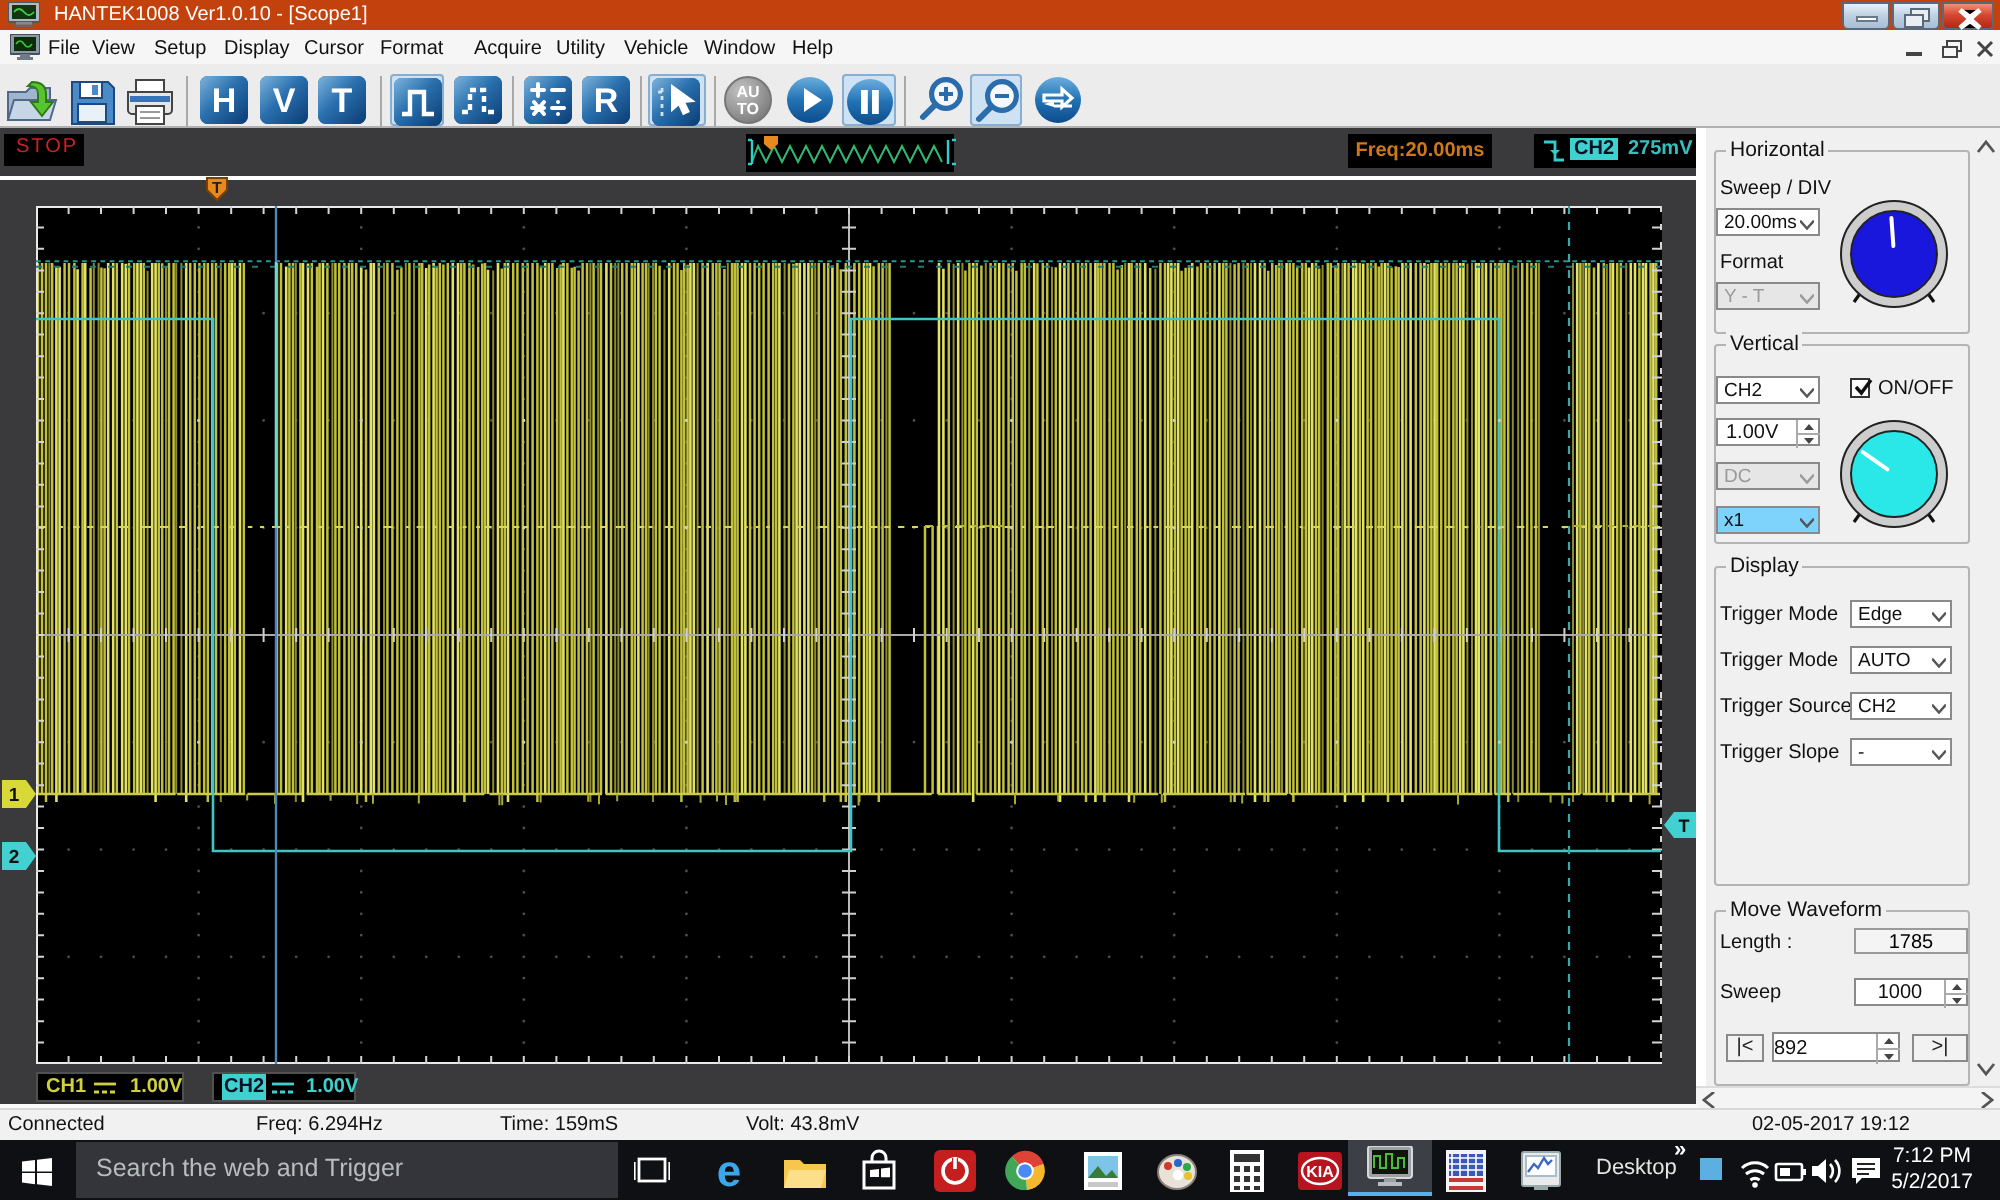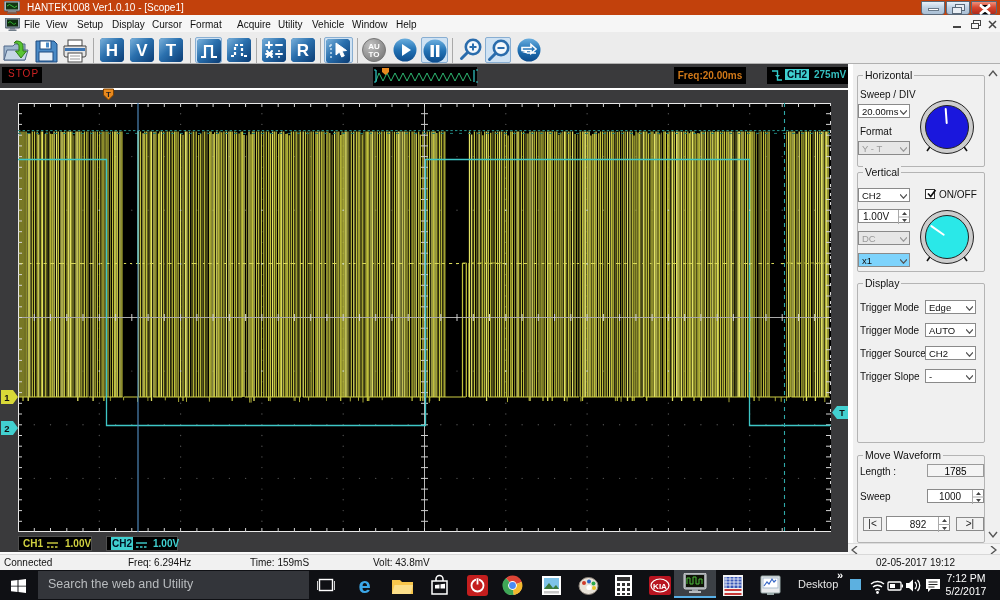--- a/index.html
+++ b/index.html
@@ -323,21 +323,21 @@
 <div class="abs" style="left:857px;top:455px;width:128px;height:88px;border:1px solid #b4b4b4;border-radius:2px"></div>
 <div class="abs" style="left:863px;top:449px;white-space:nowrap;background:#f0f0f0;padding:0 2px;font-size:10.5px;color:#111">Move Waveform</div>
 <div class="abs lbl" style="left:860px;top:466px">Length :</div>
 <div class="abs" style="left:927px;top:464px;width:57px;height:13px;background:#f4f4f4;border:1px solid #9a9a9a;font-size:10px;line-height:13px;text-align:center">1785</div>
 <div class="abs lbl" style="left:860px;top:491px">Sweep</div>
 <div class="abs" style="left:927px;top:489px;width:57px;height:14px;background:#fff;border:1px solid #8a8a8a;color:#111;font-size:10px;line-height:14px;text-align:center;padding-right:11px">1000<div class="abs" style="right:0;top:0;width:11px;height:14px;border-left:1px solid #aaa"><svg width="11" height="14" viewBox="0 0 11 14">
         <path d="M5.5 2l2.5 3h-5zM5.5 12l-2.5-3h5z" fill="#444"></path>
         <path d="M0 7.0h11" stroke="#aaa"></path>
       </svg></div></div>
 <div class="abs btn2" style="left:863px;top:517px;width:19px;height:14px">|&lt;</div>
-<div class="abs" style="left:886px;top:516px;width:64px;height:15px;background:#fff;border:1px solid #8a8a8a;color:#111;font-size:10px;line-height:15px;text-align:center;padding-right:0">892<div class="abs" style="right:0;top:0;width:11px;height:15px;border-left:1px solid #aaa"><svg width="11" height="15" viewBox="0 0 11 15">
+<div class="abs" style="left:886px;top:516px;width:64px;height:15px;background:#fff;border:1px solid #8a8a8a;color:#111;font-size:10px;line-height:15px;text-align:left;padding-right:0">892<div class="abs" style="right:0;top:0;width:11px;height:15px;border-left:1px solid #aaa"><svg width="11" height="15" viewBox="0 0 11 15">
         <path d="M5.5 2l2.5 3h-5zM5.5 13l-2.5-3h5z" fill="#444"></path>
         <path d="M0 7.5h11" stroke="#aaa"></path>
       </svg></div></div>
 <div class="abs btn2" style="left:956px;top:517px;width:28px;height:14px">&gt;|</div>
 <svg class="abs" style="left:988px;top:68px" width="10" height="12" viewBox="0 0 10 12">
     <path d="M1 8l4-5 4 5" stroke="#555" stroke-width="1.4" fill="none"></path>
   </svg>
 <svg class="abs" style="left:988px;top:528px" width="10" height="12" viewBox="0 0 10 12">
     <path d="M1 4l4 5 4-5" stroke="#555" stroke-width="1.4" fill="none"></path>
   </svg>
@@ -356,21 +356,21 @@
     <span class="abs" style="left:128px;top:557px;white-space:nowrap">Freq: 6.294Hz</span>
     <span class="abs" style="left:250px;top:557px;white-space:nowrap">Time: 159mS</span>
     <span class="abs" style="left:373px;top:557px;white-space:nowrap">Volt: 43.8mV</span>
     <span class="abs" style="left:876px;top:557px;white-space:nowrap">02-05-2017 19:12</span>
   </div>
 <div class="abs" style="left:0;top:570px;width:1000px;height:30px;background:#0f1014"></div>
 <svg class="abs" style="left:11px;top:579px" width="15" height="14" viewBox="0 0 15 14">
     <path d="M0 1.8L6.5 1v5.7H0zM7.5 0.9L15 0v6.7H7.5zM0 7.5h6.5v5.6L0 12.3zM7.5 7.5H15V14l-7.5-.9z" fill="#fff"></path>
   </svg>
 <div class="abs" style="left:38px;top:571px;width:271px;height:28px;background:#33353a">
-    <span style="position:absolute;left:10px;top:6px;color:#b9bcbf;font-size:12.5px">Search the web and Utility</span>
+    <span style="position:absolute;left:10px;top:6px;color:#b9bcbf;font-size:12.5px">Search the web and Trigger</span>
   </div>
 <div class="abs" style="left:317px;top:574px;width:18px;height:23px"><svg width="18" height="23" viewBox="0 0 18 23">
       <rect x="2.5" y="5.5" width="13" height="11" fill="none" stroke="#fff" stroke-width="1.4"></rect>
       <path d="M0 7v9M18 7v9" stroke="#fff" stroke-width="1.6"></path>
     </svg></div>
 <div class="abs" style="left:354px;top:574px;width:21px;height:23px"><svg width="21" height="23" viewBox="0 0 21 23">
       <text x="10.5" y="19" text-anchor="middle" font-family="Liberation Sans, sans-serif" font-size="22" font-weight="bold" fill="#3ba7e8">e</text>
     </svg></div>
 <div class="abs" style="left:392px;top:574px;width:21px;height:23px"><svg width="21" height="23" viewBox="0 0 21 23">
       <path d="M0 6h8l2 2h11v12H0z" fill="#f7c64c"></path>

